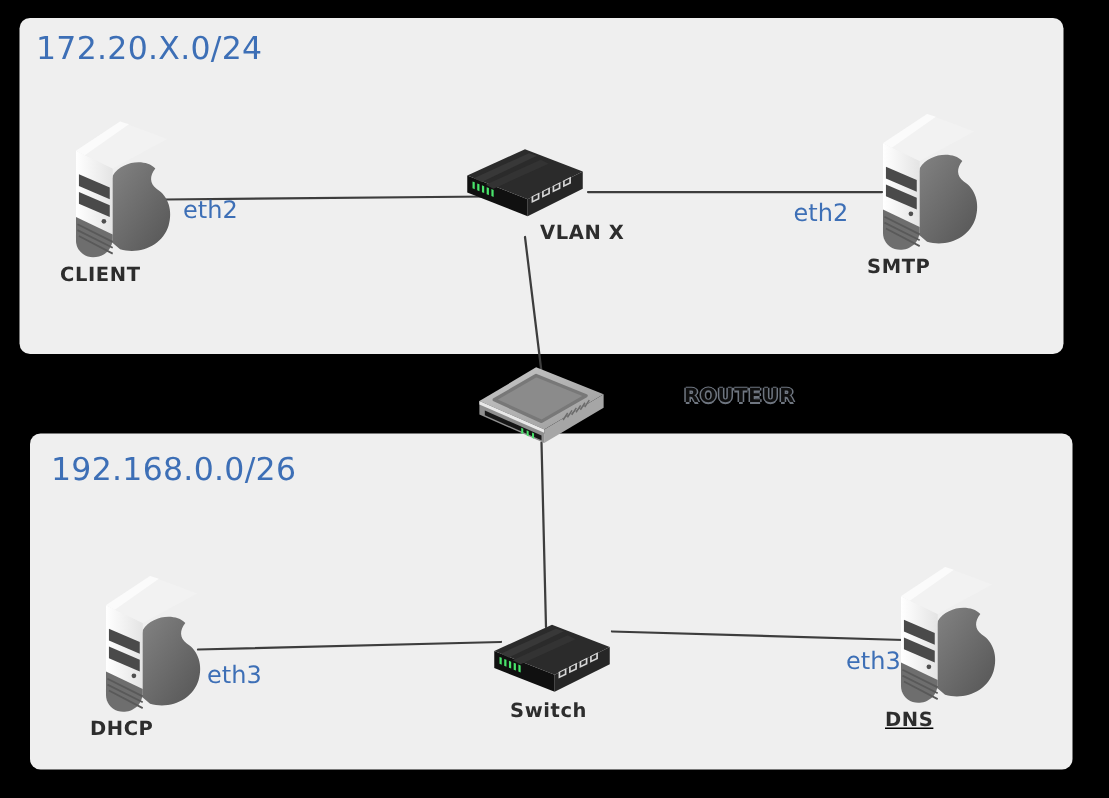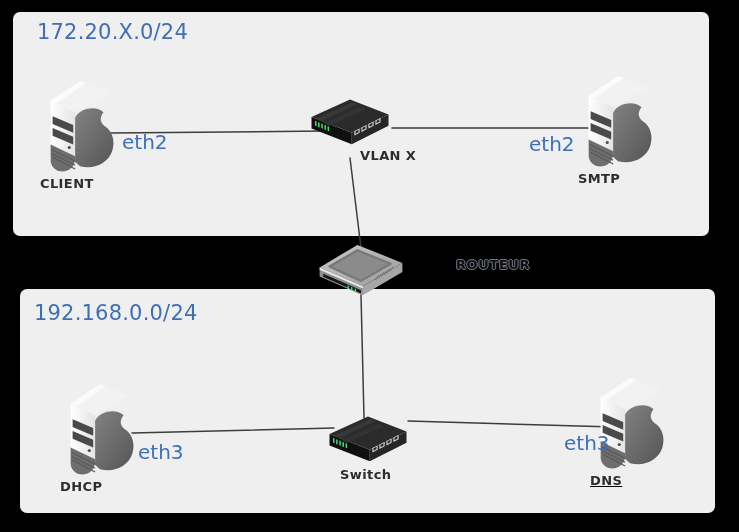--- a/index.html
+++ b/index.html
@@ -10,39 +10,39 @@
   }
   .zone{
     position:absolute;background:#efefef;border-radius:7px;
   }
   .zone-top{left:13px;top:12px;width:696px;height:224px;}
   .zone-bottom{left:20px;top:289px;width:695px;height:224px;}
   .subnet-title{
     position:absolute;font-size:21px;color:#3d6fb6;letter-spacing:0.2px;
     white-space:nowrap;
   }
-  .subnet-title.t1{left:37px;top:20px;}
+  .subnet-title.t1{left:24px;top:20px;}
   .subnet-title.t2{left:34px;top:301px;}
   .links{position:absolute;left:0;top:0;}
   .links line{stroke:#3d3d3d;stroke-width:1.5;stroke-linecap:round;}
   .node{position:absolute;}
   .node svg{display:block;margin:0 auto;}
   .node-label{
     font-size:13px;font-weight:bold;color:#2d2d2d;letter-spacing:0.4px;
     text-align:left;margin-top:2px;white-space:nowrap;
   }
   .node-label.abs{position:absolute;margin:0;text-align:center;}
   .ghost{
     color:#0e0e0e;
     text-shadow:-1px 0 0 #6f7680,1px 0 0 #6f7680,0 -1px 0 #6f7680,0 1px 0 #6f7680;
     letter-spacing:0.6px;
     padding-left:43px;
   }
   .iface-label{
-    position:absolute;font-size:20px;color:#3d6fb6;white-space:nowrap;
+    position:absolute;font-size:16px;color:#3d6fb6;white-space:nowrap;
   }
 </style>
 </head>
 <body>
 
 <svg width="0" height="0" style="position:absolute" aria-hidden="true">
   <defs>
     <linearGradient id="grad-front" x1="0" y1="0" x2="1" y2="0">
       <stop offset="0" stop-color="#ffffff"></stop>
         <stop offset="1" stop-color="#e4e4e4"></stop>
@@ -116,21 +116,21 @@
 <svg class="links" width="739" height="532" viewBox="0 0 739 532">
   <line x1="110" y1="133" x2="326" y2="131"></line>
   <line x1="392" y1="128" x2="588" y2="128"></line>
   <line x1="350" y1="158" x2="361" y2="248"></line>
   <line x1="361" y1="295" x2="364" y2="418"></line>
   <line x1="132" y1="433" x2="334" y2="428"></line>
   <line x1="408" y1="421" x2="614" y2="427"></line>
 </svg>
 
 <div class="subnet-title t1">172.20.X.0/24</div>
-<div class="subnet-title t2">192.168.0.0/24</div>
+<div class="subnet-title t2">192.168.0.0/26</div>
 
 <div class="node" style="left:40px;top:78px;width:84px;">
   <svg viewBox="0 0 70 98" width="70" height="96">
       <use href="#server-shape"></use>
     </svg>
   <div class="node-label">CLIENT</div>
 </div>
 
 <div class="node" style="left:306px;top:96px;width:88px;height:72px;">
   <svg viewBox="0 0 100 64" width="88" height="56">

